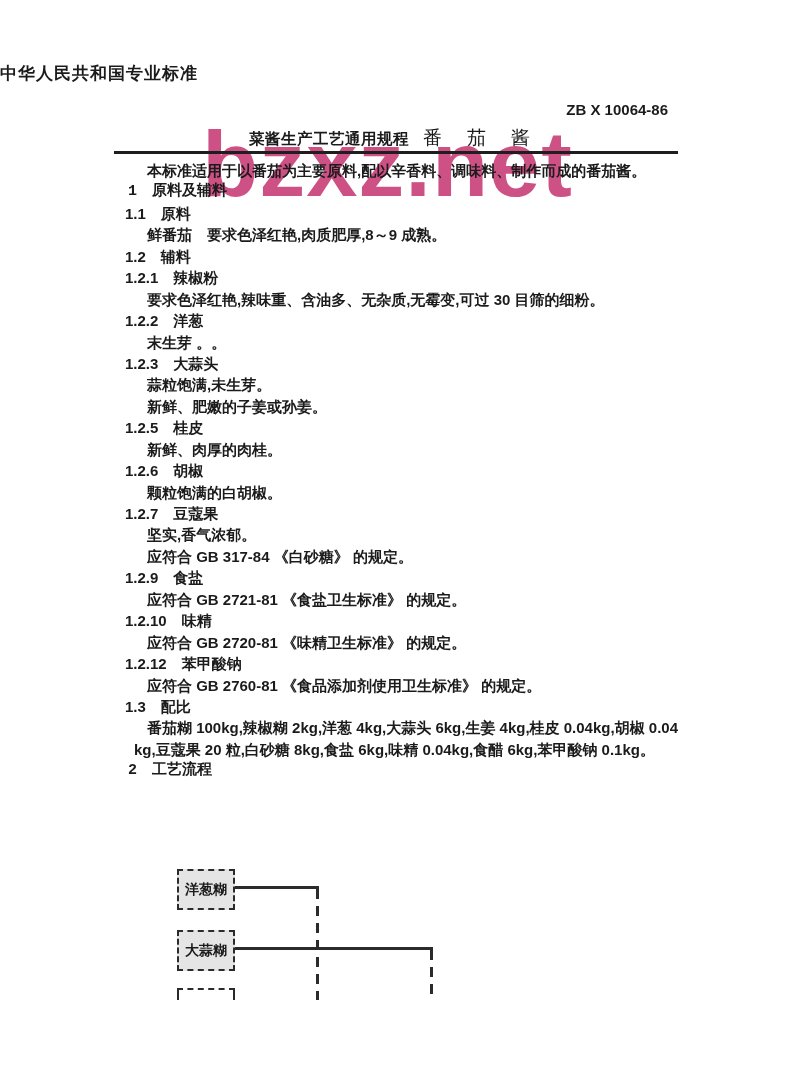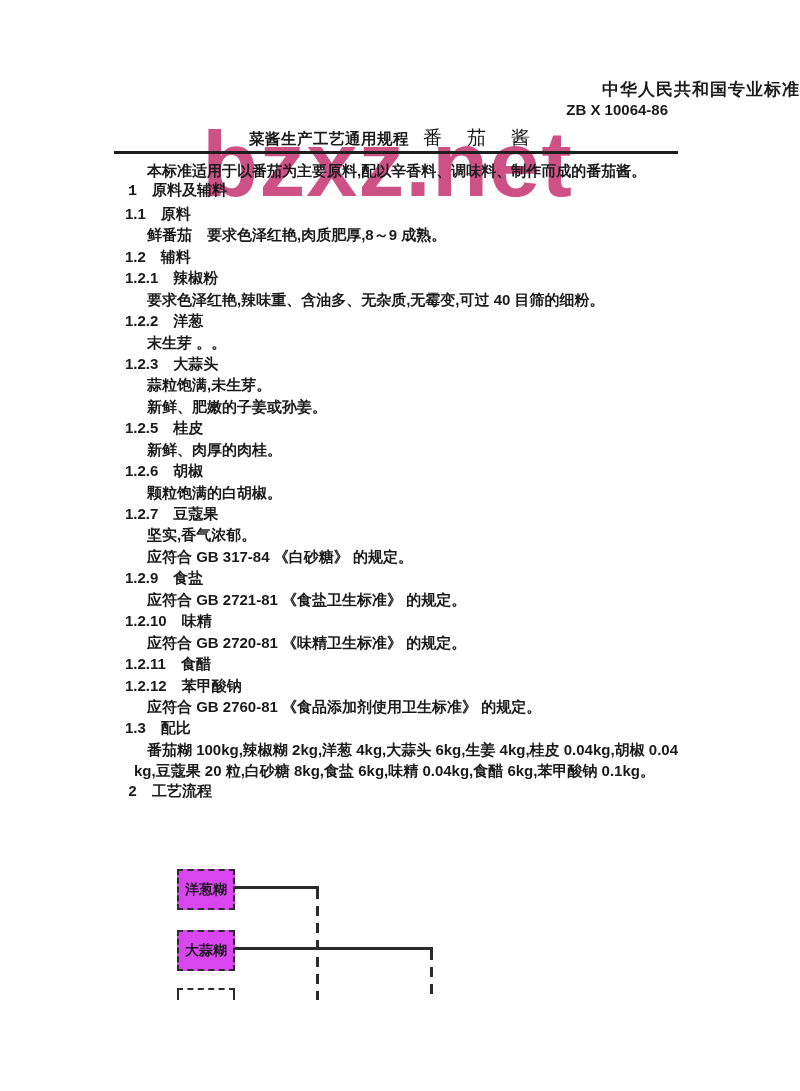--- a/index.html
+++ b/index.html
@@ -23,22 +23,22 @@
     letter-spacing: 1px;
     color: #be185d;
     opacity: 0.75;
     z-index: 0;
     user-select: none;
   }
   
   .hdr-title {
     position: absolute;
     left: 0; right: 0;
-    top: 78px;
-    text-align: right;
+    top: 62px;
+    text-align: left;
     font-size: 17px;
     font-weight: 700;
     letter-spacing: 1px;
     z-index: 1;
   }
   .hdr-code {
     position: absolute;
     top: 101px;
     right: 132px;
     font-size: 15px;
@@ -88,21 +88,21 @@
   .fc-box {
     position: absolute;
     width: 58px;
     height: 41px;
     border: 2px dashed #2b2b2b;
     display: flex;
     align-items: center;
     justify-content: center;
     font-size: 14px;
     font-weight: 700;
-    background: #d946ef;
+    background: #e5e5e5;
     z-index: 1;
   }
   .fc-box-1 { left: 177px; top: 869px; }
   .fc-box-2 { left: 177px; top: 930px; }
   .fc-box-cut {
     position: absolute;
     left: 177px;
     top: 988px;
     width: 58px;
     height: 12px;
@@ -143,38 +143,37 @@
   </div>
   <div class="hdr-rule"></div>
 
   <div class="doc-body">
     <div class="doc-line lv-body">本标准适用于以番茄为主要原料,配以辛香料、调味料、制作而成的番茄酱。</div>
     <div class="doc-line lv-h1">1　原料及辅料</div>
     <div class="doc-line lv-h2">1.1　原料</div>
     <div class="doc-line lv-body">鲜番茄　要求色泽红艳,肉质肥厚,8～9 成熟。</div>
     <div class="doc-line lv-h2">1.2　辅料</div>
     <div class="doc-line lv-h2">1.2.1　辣椒粉</div>
-    <div class="doc-line lv-body">要求色泽红艳,辣味重、含油多、无杂质,无霉变,可过 40 目筛的细粉。</div>
+    <div class="doc-line lv-body">要求色泽红艳,辣味重、含油多、无杂质,无霉变,可过 30 目筛的细粉。</div>
     <div class="doc-line lv-h2">1.2.2　洋葱</div>
     <div class="doc-line lv-body">末生芽 。。</div>
     <div class="doc-line lv-h2">1.2.3　大蒜头</div>
     <div class="doc-line lv-body">蒜粒饱满,未生芽。</div>
     <div class="doc-line lv-body">新鲜、肥嫩的子姜或孙姜。</div>
     <div class="doc-line lv-h2">1.2.5　桂皮</div>
     <div class="doc-line lv-body">新鲜、肉厚的肉桂。</div>
     <div class="doc-line lv-h2">1.2.6　胡椒</div>
     <div class="doc-line lv-body">颗粒饱满的白胡椒。</div>
     <div class="doc-line lv-h2">1.2.7　豆蔻果</div>
     <div class="doc-line lv-body">坚实,香气浓郁。</div>
     <div class="doc-line lv-body">应符合 GB 317-84 《白砂糖》 的规定。</div>
     <div class="doc-line lv-h2">1.2.9　食盐</div>
     <div class="doc-line lv-body">应符合 GB 2721-81 《食盐卫生标准》 的规定。</div>
     <div class="doc-line lv-h2">1.2.10　味精</div>
     <div class="doc-line lv-body">应符合 GB 2720-81 《味精卫生标准》 的规定。</div>
-    <div class="doc-line lv-h2">1.2.11　食醋</div>
     <div class="doc-line lv-h2">1.2.12　苯甲酸钠</div>
     <div class="doc-line lv-body">应符合 GB 2760-81 《食品添加剂使用卫生标准》 的规定。</div>
     <div class="doc-line lv-h2">1.3　配比</div>
     <div class="doc-line lv-body">番茄糊 100kg,辣椒糊 2kg,洋葱 4kg,大蒜头 6kg,生姜 4kg,桂皮 0.04kg,胡椒 0.04</div>
     <div class="doc-line lv-flush">kg,豆蔻果 20 粒,白砂糖 8kg,食盐 6kg,味精 0.04kg,食醋 6kg,苯甲酸钠 0.1kg。</div>
     <div class="doc-line lv-h1">2　工艺流程</div>
   </div>
 
   <div class="fc-box fc-box-1">
     <span>洋葱糊</span>

